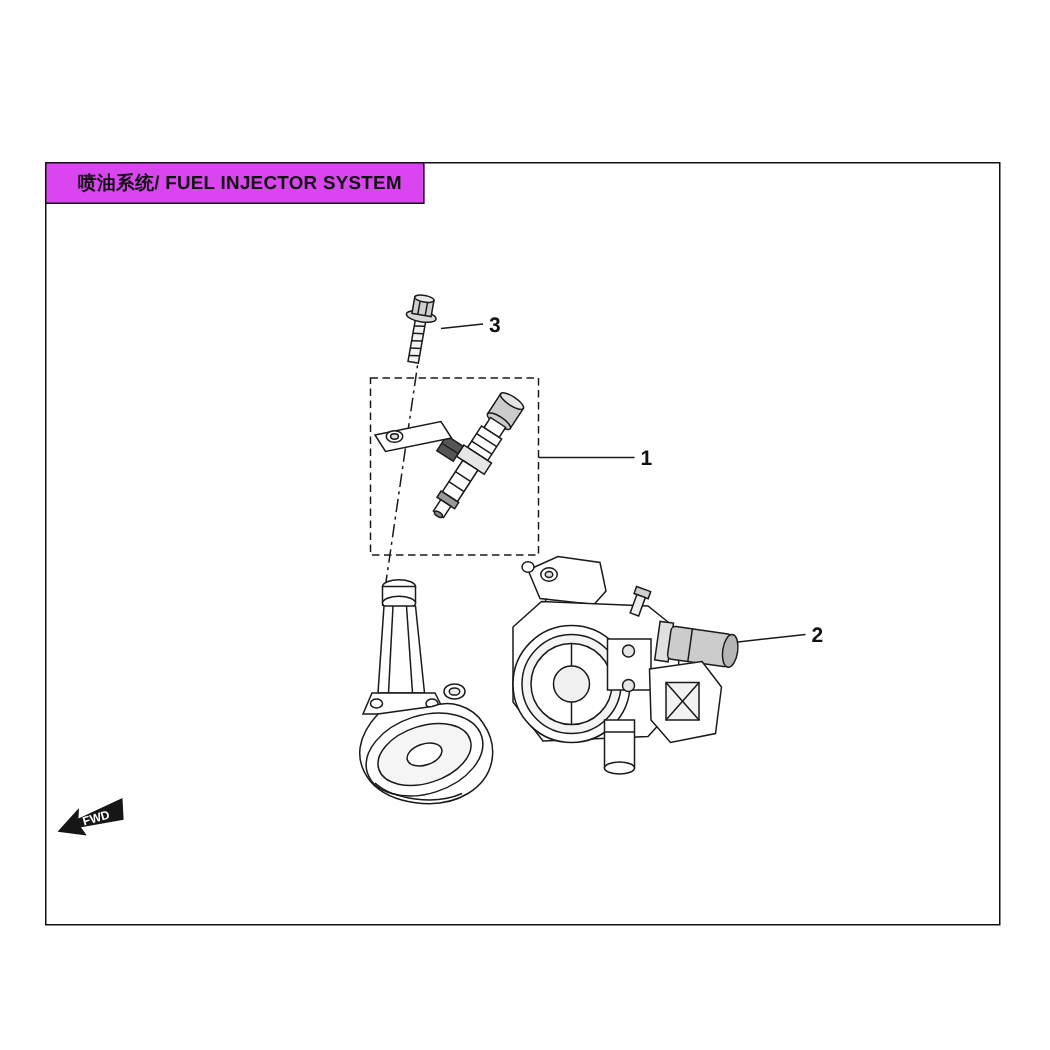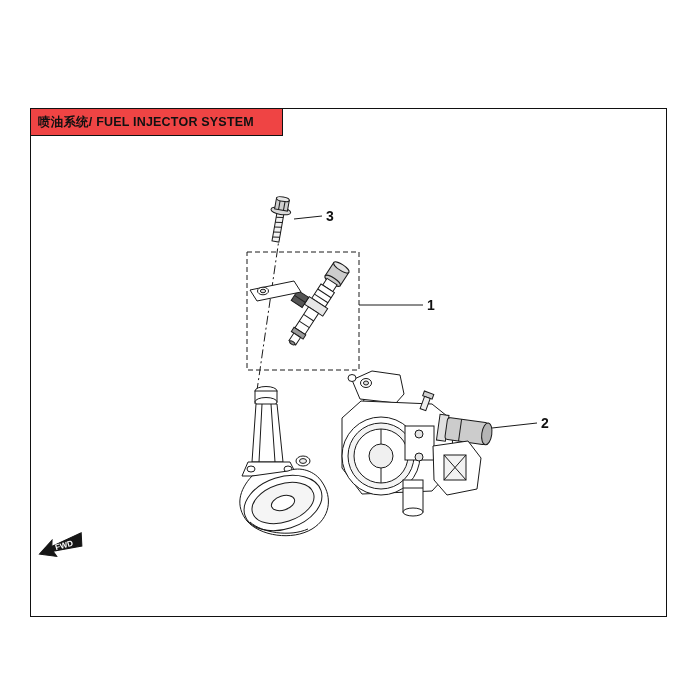--- a/index.html
+++ b/index.html
@@ -6,22 +6,22 @@
   body{
     width:700px;height:700px;position:relative;background:#ffffff;
     font-family:"Liberation Sans", sans-serif;color:#111;overflow:hidden;
   }
   .page-frame{
     position:absolute;left:30px;top:108px;width:637px;height:509px;
     border:1.5px solid #111;box-sizing:border-box;background:#fff;
   }
   .title-box{
     position:absolute;left:30px;top:108px;width:253px;height:28px;
-    border:1.5px solid #111;box-sizing:border-box;background:#ef4444;
-    display:flex;align-items:center;padding-left:7px;
+    border:1.5px solid #111;box-sizing:border-box;background:#d946ef;
+    display:flex;align-items:center;padding-left:21px;
     font-size:12.5px;font-weight:bold;letter-spacing:0.2px;white-space:nowrap;
   }
   .diagram-svg{position:absolute;left:0;top:0;}
   .callout{
     position:absolute;font-size:14px;font-weight:bold;color:#111;line-height:1;
   }
 </style>
 </head>
 <body>
 

